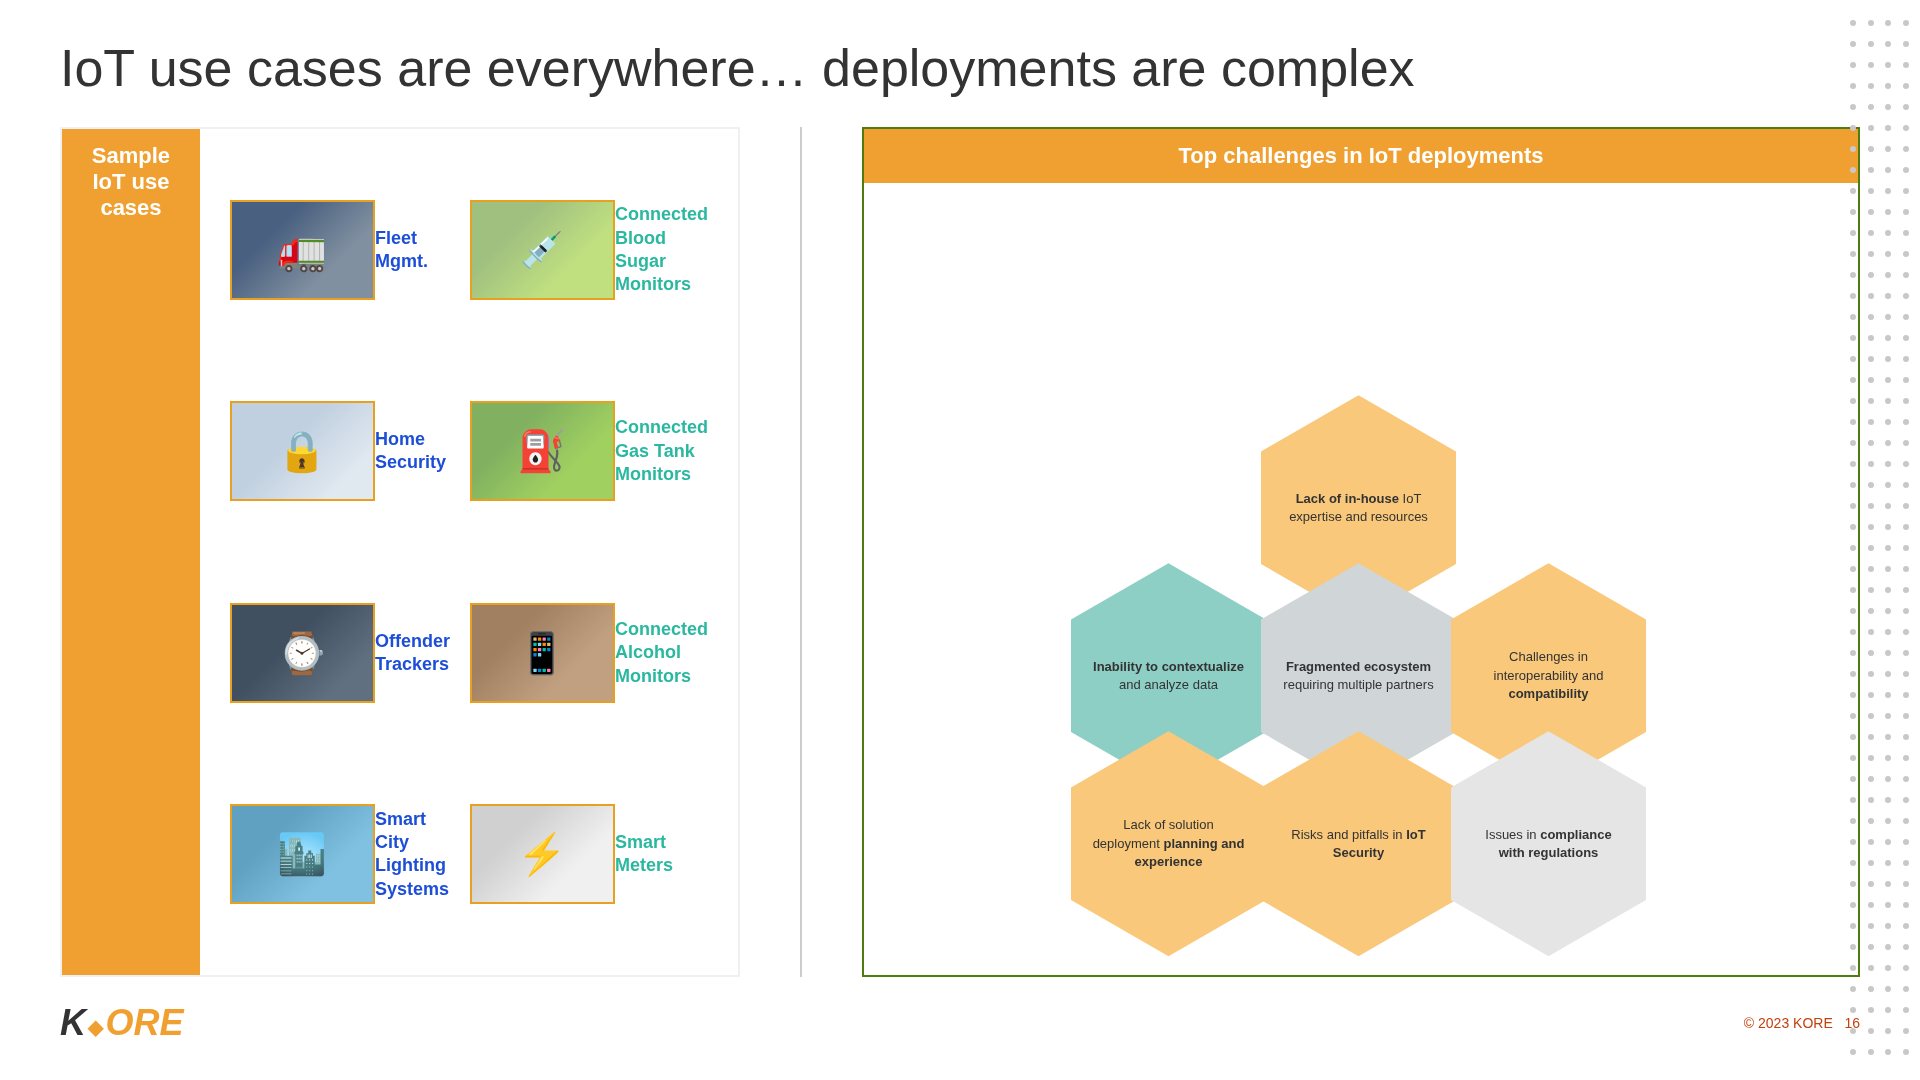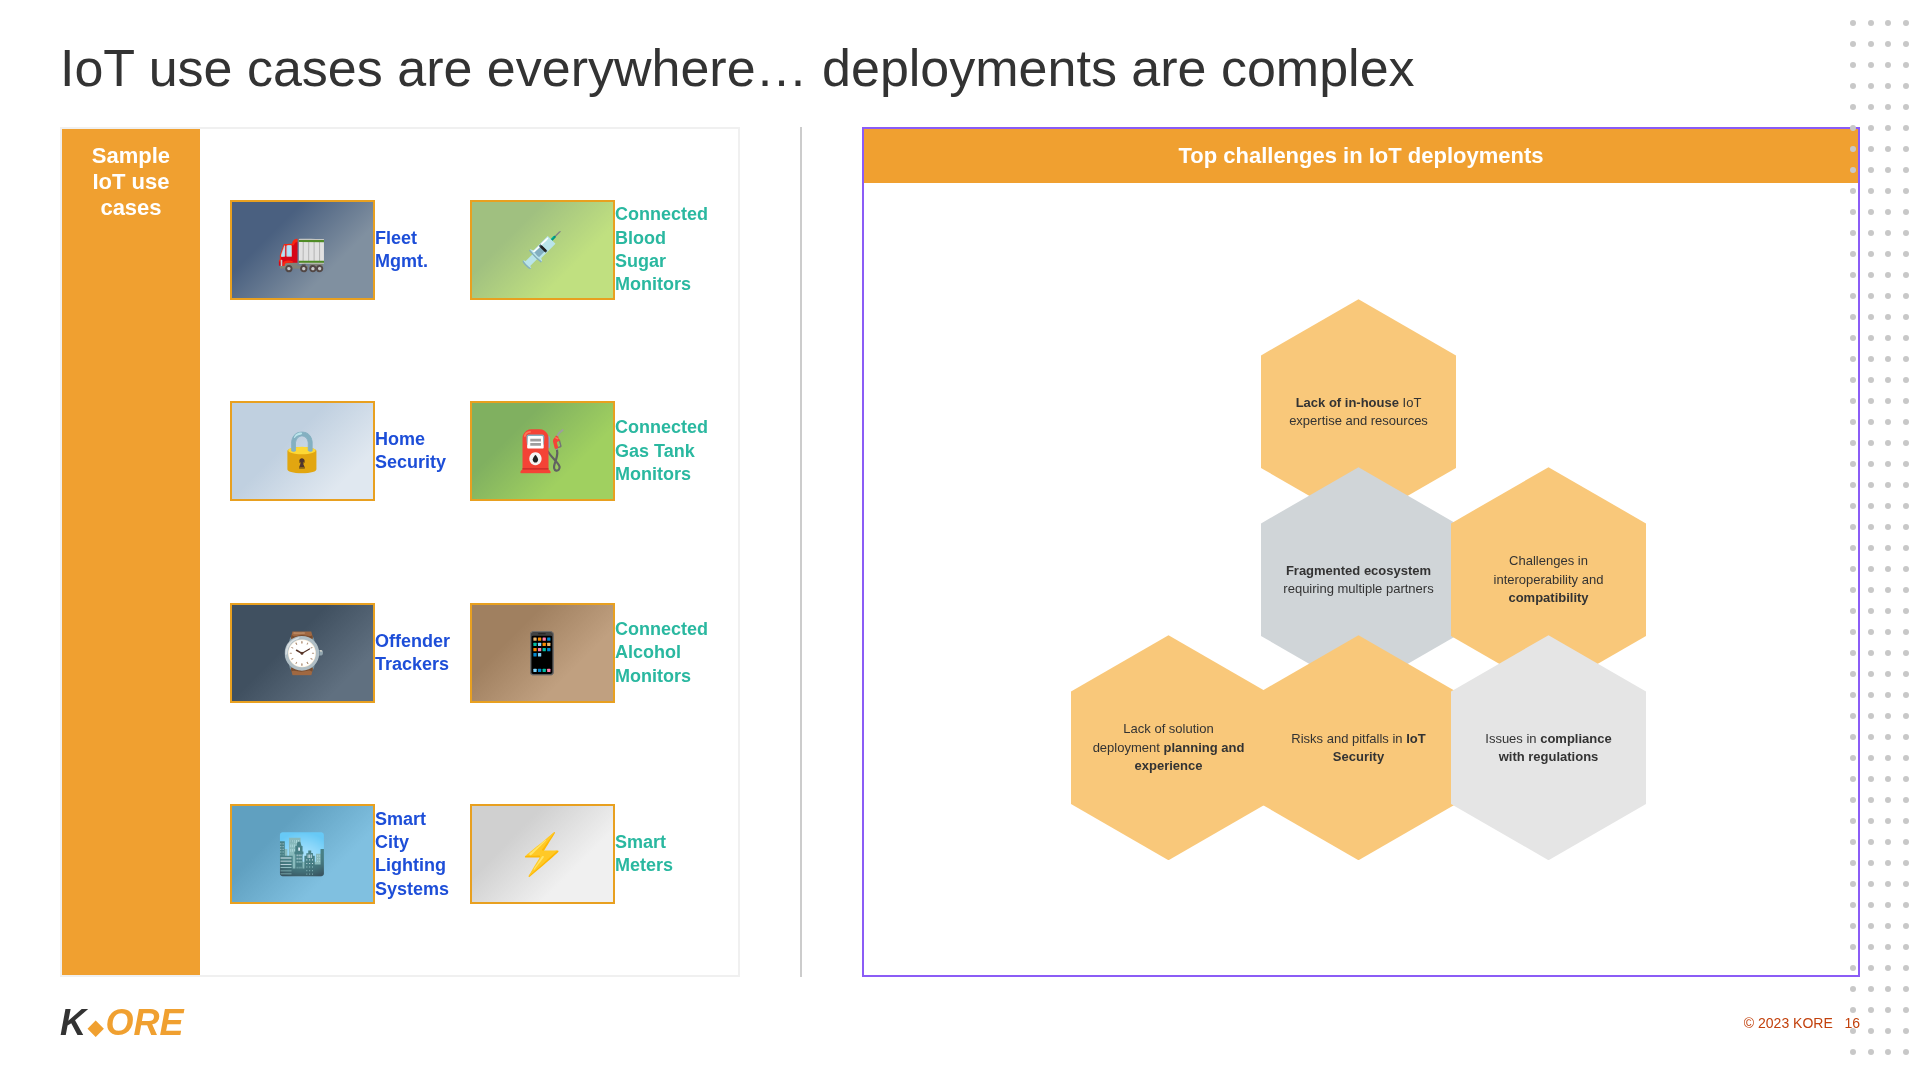--- a/index.html
+++ b/index.html
@@ -129,28 +129,28 @@
       height: 100%;
       margin: 0 20px;
       align-self: stretch;
     }
 
     
     .right-panel {
       flex: 1;
       display: flex;
       flex-direction: column;
-      border: 2px solid #8b5cf6;
+      border: 2px solid #4d7c0f;
     }
 
     
     .hex-diagram {
       flex: 1;
       display: flex;
-      align-items: center;
+      align-items: flex-end;
       justify-content: center;
       padding: 20px;
       position: relative;
       border-radius: 17px;
     }
 
     .hex-container {
       position: relative;
       width: 580px;
       height: 560px;
@@ -525,20 +525,26 @@
       <div class="hex-diagram">
         <div class="hex-container">
 
           <div class="hex-shape hex-top-center">
             <div class="hex-inner">
               <strong>Lack of in-house</strong>
               <span>IoT expertise and resources</span>
             </div>
           </div>
 
+          <div class="hex-shape hex-mid-left">
+            <div class="hex-inner">
+              <strong>Inability to contextualize</strong>
+              <span>and analyze data</span>
+            </div>
+          </div>
 
           <div class="hex-shape hex-mid-center">
             <div class="hex-inner">
               <strong>Fragmented ecosystem</strong>
               <span>requiring multiple partners</span>
             </div>
           </div>
 
           <div class="hex-shape hex-mid-right">
             <div class="hex-inner">

